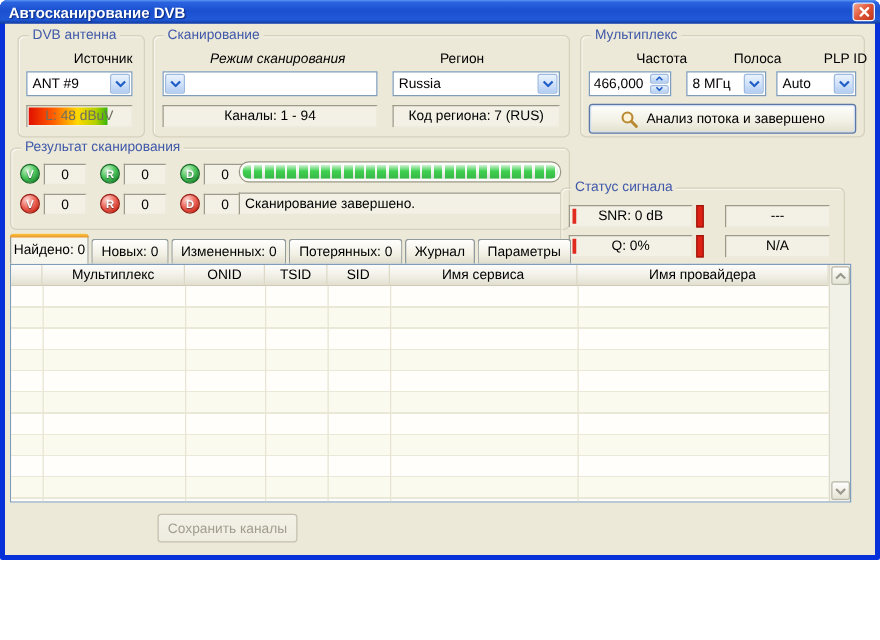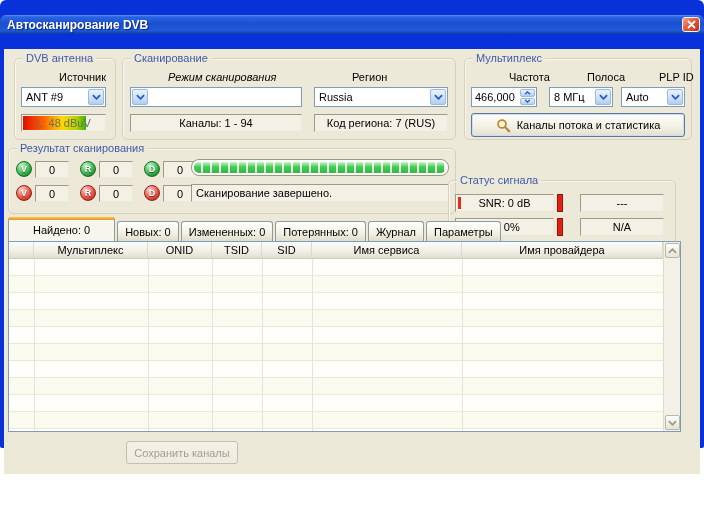--- a/index.html
+++ b/index.html
@@ -2,21 +2,21 @@
 <html><head>
 <meta charset="utf-8">
 <style>
   * { box-sizing: border-box; margin: 0; padding: 0; }
   html,body { width:704px; height:512px; background:#fff; font-family:"Liberation Sans", sans-serif; }
   #stage { position:relative; width:704px; height:512px; background:#fff; overflow:hidden; }
 
   
   .window { position:absolute; left:0; top:0; width:704px; height:448px;
             background:#0831d9; padding:0 4px 4px; border-radius:6px 6px 2px 2px; }
-  .titlebar { height:19px; margin:15px -4px; padding:0 4px 0 7px; display:flex; align-items:center;
+  .titlebar { height:19px; margin:0 -4px; padding:0 4px 0 7px; display:flex; align-items:center;
               border-radius:6px 6px 0 0;
               background:linear-gradient(180deg,#5a96f2 0%,#2a63e0 10%,#1b50cf 45%,#2059d8 82%,#123c9e 100%);justify-content:space-between; }
   .title { flex:1; color:#fff; font-weight:bold; font-size:12px; text-shadow:1px 1px 1px #0a2a80; }
   .close-btn { width:18px; height:15px; border:1px solid #f0f4fb; border-radius:3px;
                background:linear-gradient(135deg,#f6a68f 0%,#e25a3c 45%,#c33318 100%);
                display:flex; align-items:center; justify-content:center; }
   .client { position:relative; width:696px; height:425px; background:#ece9d8; }
 
   
   .group { position:absolute; border:1px solid #d5d1bd; border-radius:5px;
@@ -76,21 +76,21 @@
   
   .red-tick { position:absolute; left:2px; top:2px; bottom:2px; width:3px; background:#e02b1e; }
   .vbar { position:absolute; width:6px; background:#df2015; border:1px solid #9c150c; }
 
   
   .tabs { position:absolute; left:4px; top:168px; height:24px; display:flex; align-items:flex-end; }
   .tab { height:20px; margin-right:2px; padding:0 7px; position:relative;
          border:1px solid #919b9c; border-bottom:none; border-radius:3px 3px 0 0;
          background:linear-gradient(180deg,#fffffe 0%,#f2f0e4 60%,#dfdccb 100%);
          font-size:11px; display:flex; align-items:center; }
-  .tab.active { height:24px; padding:0 24px; background:#f7f6ee; z-index:3; }
+  .tab.active { height:24px; padding:0 2px; background:#f7f6ee; z-index:3; }
   .tab.active::before { content:""; position:absolute; left:-1px; right:-1px; top:-1px; height:3px;
                         border-radius:3px 3px 0 0;
                         background:linear-gradient(180deg,#ffc73c,#e5942c); }
 
   
   .table { position:absolute; left:4px; top:192px; width:673px; height:191px;
            border:1px solid #7f9db9; background:#fff; }
   .thead { position:absolute; left:0; top:0; right:17px; height:17px; display:flex;
            background:linear-gradient(180deg,#fcfcfb 0%,#f0eee4 60%,#e2dfd0 100%);
            border-bottom:1px solid #cfccba; }
@@ -197,21 +197,21 @@
             <svg width="9" height="6" viewBox="0 0 10 6">
                 <path d="M1 1 L5 5 L9 1" stroke="#215dc6" stroke-width="2" fill="none"></path>
               </svg>
           </span>
         </div>
         <div class="xp-btn" style="left:6px; top:54px; width:214px; height:24px;">
           <svg width="15" height="15" viewBox="0 0 14 14">
             <circle cx="5.6" cy="5.6" r="3.7" fill="#fdf3d8" stroke="#b98a33" stroke-width="1.6"></circle>
             <line x1="8.4" y1="8.4" x2="12.2" y2="12.2" stroke="#b98a33" stroke-width="2.2" stroke-linecap="round"></line>
           </svg>
-          <span>Каналы потока и статистика</span>
+          <span>Анализ потока и завершено</span>
         </div>
       </div>
 
       <div class="group" style="left:4px; top:99px; width:448px; height:66px;">
         <span class="gtitle">Результат сканирования</span>
 
         <span class="circle green" style="left:7px; top:12px;">V</span>
         <div class="sunken" style="left:26px; top:12px; width:34px; height:17px;">0</div>
         <span class="circle green" style="left:71px; top:12px;">R</span>
         <div class="sunken" style="left:90px; top:12px; width:34px; height:17px;">0</div>

